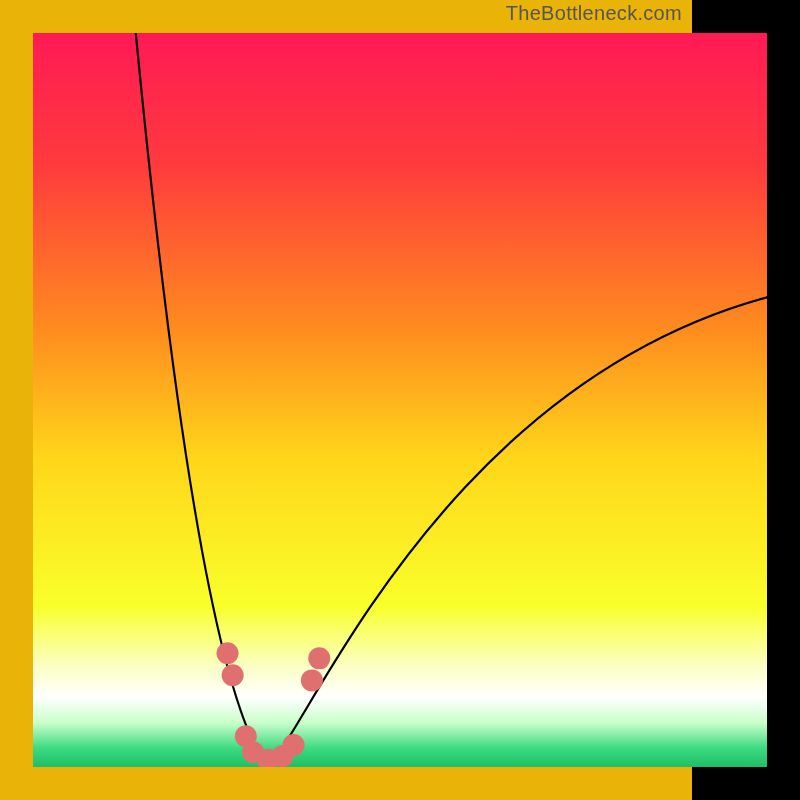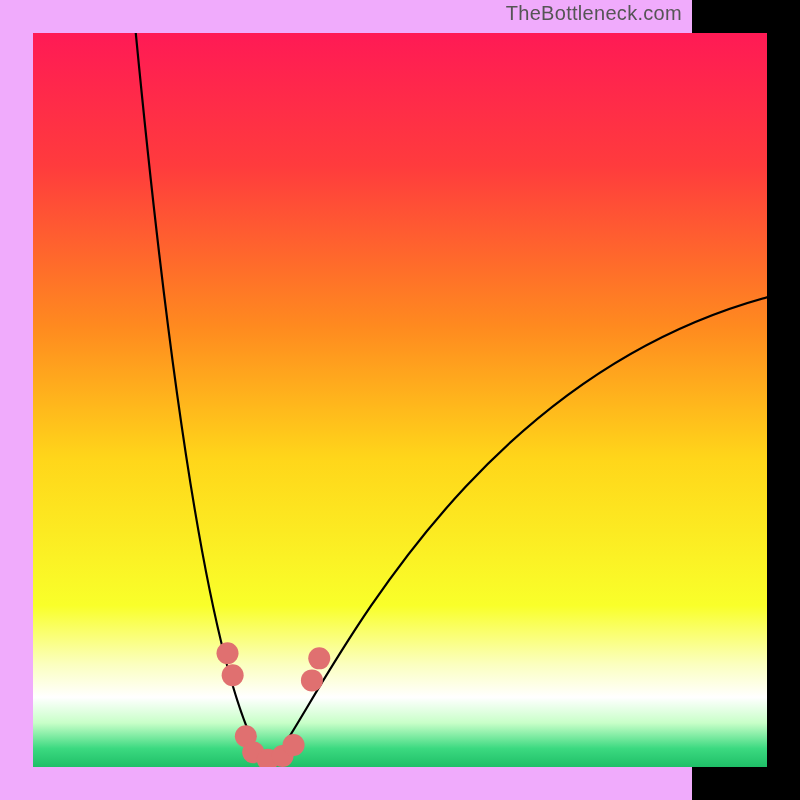--- a/index.html
+++ b/index.html
@@ -8,21 +8,21 @@
     width: 800px;
     height: 800px;
     background: #000;
     font-family: Arial, Helvetica, sans-serif;
     overflow: hidden;
   }
   .frame {
     position: relative;
     width: 692px;
     height: 800px;
-    background: #f0abfc;
+    background: #eab308;
   }
   .watermark {
     position: absolute;
     top: 2px;
     right: 10px;
     color: #555;
     font-size: 20px;
     font-weight: 500;
     letter-spacing: 0.3px;
     z-index: 5;

